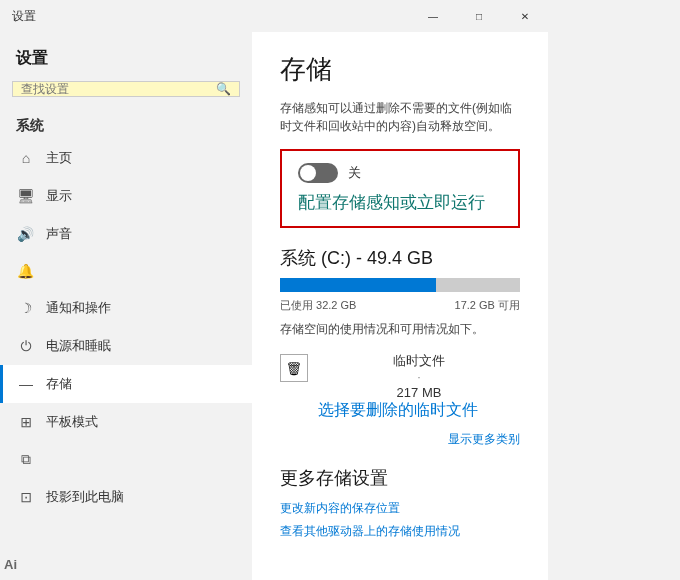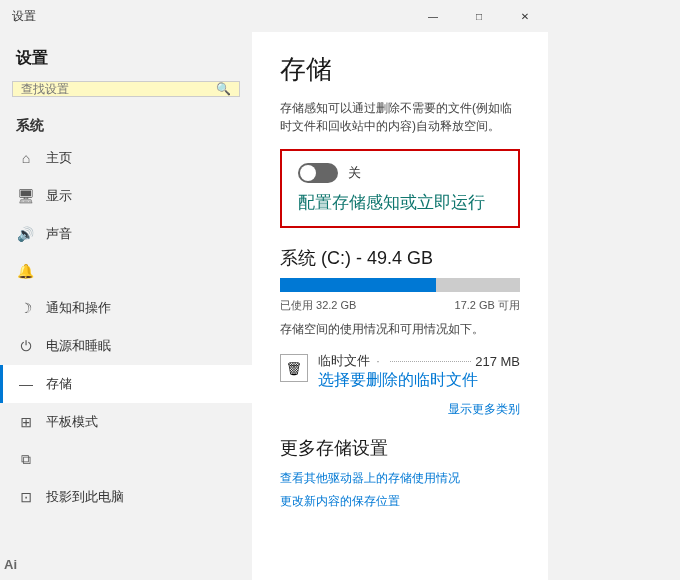--- a/index.html
+++ b/index.html
@@ -225,20 +225,21 @@
       flex-shrink: 0;
       margin-top: 2px;
     }
     .temp-file-info {
       flex: 1;
     }
     .temp-file-name-row {
       display: flex;
       align-items: center;
       justify-content: flex-end;
+      flex-direction: column;
     }
     .temp-file-name {
       font-size: 13px;
       color: #333;
     }
     .temp-file-dots {
       font-size: 12px;
       color: #888;
       margin: 0 6px;
     }
@@ -386,19 +387,19 @@
             <span style="flex:1; border-bottom: 1px dotted #aaa; height:1px; margin: 0 4px; align-self:center;"></span>
             <span class="temp-file-size">217 MB</span>
           </div>
           <a class="temp-file-sub">选择要删除的临时文件</a>
         </div>
       </div>
 
       <a class="show-more-link">显示更多类别</a>
 
       <h2 class="more-storage-title">更多存储设置</h2>
+      <a class="more-storage-link">更改新内容的保存位置</a>
       <a class="more-storage-link">查看其他驱动器上的存储使用情况</a>
-      <a class="more-storage-link">更改新内容的保存位置</a>
     </div>
   </div>
 
   <div class="bottom-left-indicator" style="position:absolute; bottom:8px; left:4px; font-size:13px; font-weight:bold; color:#666;">Ai</div>
 </div>
 
 </body></html>

